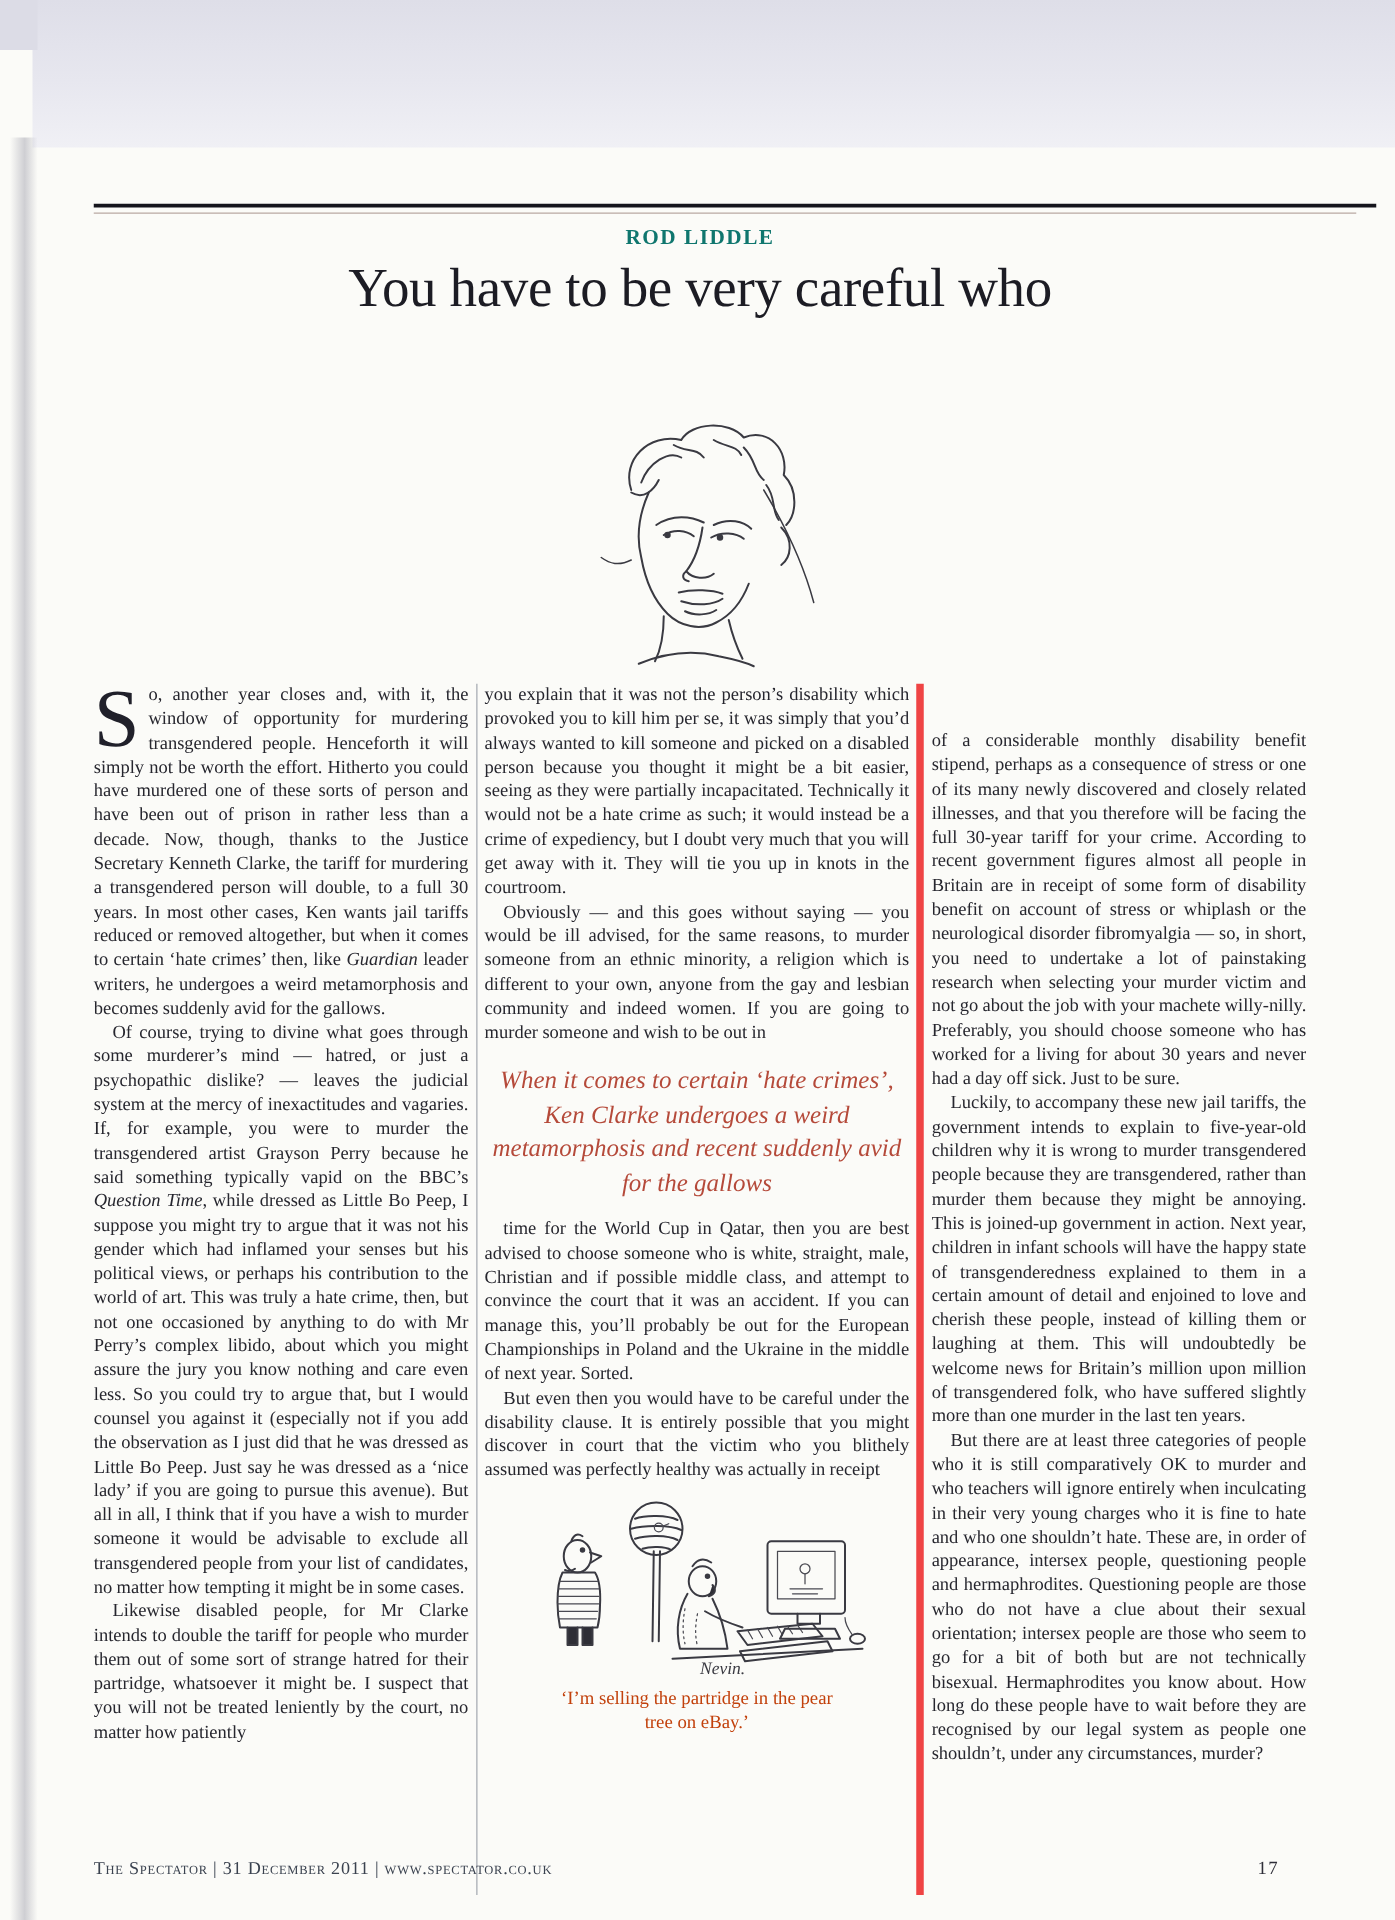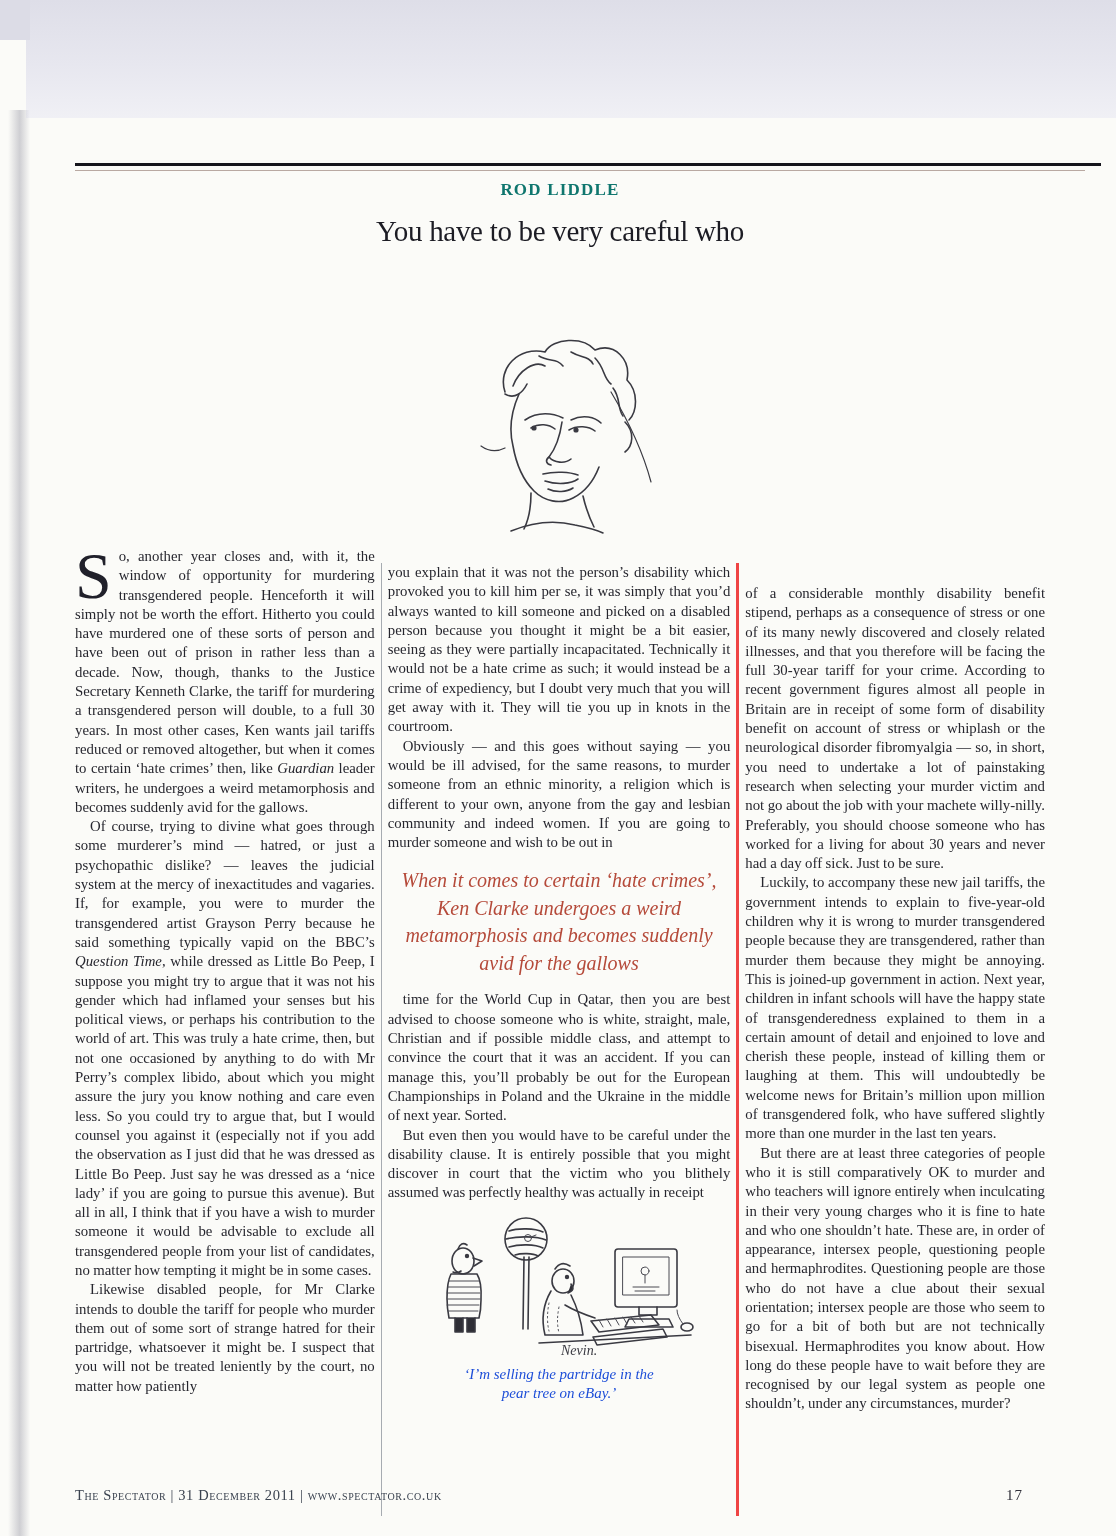--- a/index.html
+++ b/index.html
@@ -14,42 +14,42 @@
     background:linear-gradient(180deg,#dedee8 0%,#e7e7ef 55%,#f0f0f5 100%);}
   .scan-band-corner{position:absolute;left:0;top:0;width:30px;height:40px;background:#dcdce6;}
   .scan-left-edge{position:absolute;left:8px;top:110px;bottom:0;width:26px;
     background:linear-gradient(90deg,rgba(255,255,255,0),rgba(170,170,180,.55) 45%,rgba(255,255,255,0) 85%);}
   
   .rule-top{position:absolute;left:75px;width:1026px;top:163px;height:3px;background:#15151c;}
   .rule-top-echo{position:absolute;left:75px;width:1010px;top:170px;height:1px;background:#b9a9a2;}
   .kicker{position:absolute;left:75px;width:970px;top:180px;text-align:center;
     font-size:17px;font-weight:bold;letter-spacing:1.2px;color:#0f766e;}
   .headline{position:absolute;left:75px;width:970px;top:206px;text-align:center;
-    font-size:29px;line-height:50px;color:#1c1c24;letter-spacing:-0.3px;}
+    font-size:44px;line-height:50px;color:#1c1c24;letter-spacing:-0.3px;}
   
   .portrait{position:absolute;left:443px;top:330px;width:236px;height:208px;}
   .portrait svg{width:100%;height:100%;}
   
   .columns{position:absolute;left:75px;top:547px;width:970px;display:flex;align-items:stretch;}
   .col{box-sizing:border-box;min-height:932px;}
   .col-1{width:321px;padding-right:6px;}
-  .col-2{width:376px;padding:0 6px;border-left:1px solid #a6abb1;border-right:3px solid #ef4444;margin-top:16px;}
+  .col-2{width:376px;padding:0 6px;border-left:1px solid #a6abb1;border-right:6px solid #ef4444;}
   .col-3{width:321px;padding-left:6px;margin-top:37px;}
   .col p{margin:0;font-size:14.8px;line-height:19.3px;text-align:justify;
     hyphens:auto;-webkit-hyphens:auto;word-spacing:-0.2px;}
   .col p + p, .col .pq + p, .col p.indent{text-indent:15px;}
   .dropcap{float:left;font-size:66px;line-height:52px;padding:3px 7px 0 0;color:#20202a;}
   
   .pq{margin:15px 4px 13px 4px;text-align:center;font-style:italic;
     font-size:20px;line-height:27.5px;color:#b54a3a;}
   
   .cartoon{margin-top:8px;text-align:center;}
   .cartoon svg{width:296px;height:148px;}
   .cartoon-caption{margin:2px auto 0 auto;max-width:220px;text-align:center;
-    font-style:italic;font-size:15px;line-height:19px;color:#1d4ed8;}
+    font-size:15px;line-height:19px;color:#c2410c;}
   
   .footer{position:absolute;left:75px;top:1487px;width:970px;display:flex;
     justify-content:space-between;align-items:baseline;}
   .imprint{font-variant:small-caps;letter-spacing:.6px;font-size:14.5px;color:#3a424f;}
   .pageno{font-size:15px;color:#2e2e38;padding-right:22px;letter-spacing:1px;}
   .ink{stroke:#3a3a42;stroke-width:1.6;fill:none;stroke-linecap:round;stroke-linejoin:round;}
   .ink-thin{stroke:#4a4a52;stroke-width:1;fill:none;stroke-linecap:round;}
   .sig{font-style:italic;font-size:14px;fill:#3a3a42;font-family:"Liberation Serif",serif;}
 </style>
 </head>
@@ -106,21 +106,21 @@
 
     <div class="col col-1">
       <p><span class="dropcap">S</span><span>o, another year closes and, with it, the window of opportunity for murdering transgendered people. Henceforth it will simply not be worth the effort. Hitherto you could have murdered one of these sorts of person and have been out of prison in rather less than a decade. Now, though, thanks to the Justice Secretary Kenneth Clarke, the tariff for murdering a transgendered person will double, to a full 30 years. In most other cases, Ken wants jail tariffs reduced or removed altogether, but when it comes to certain ‘hate crimes’ then, like </span><i>Guardian</i><span> leader writers, he undergoes a weird metamorphosis and becomes suddenly avid for the gallows.</span></p>
       <p><span>Of course, trying to divine what goes through some murderer’s mind — hatred, or just a psychopathic dislike? — leaves the judicial system at the mercy of inexactitudes and vagaries. If, for example, you were to murder the transgendered artist Grayson Perry because he said something typically vapid on the BBC’s </span><i>Question Time</i><span>, while dressed as Little Bo Peep, I suppose you might try to argue that it was not his gender which had inflamed your senses but his political views, or perhaps his contribution to the world of art. This was truly a hate crime, then, but not one occasioned by anything to do with Mr Perry’s complex libido, about which you might assure the jury you know nothing and care even less. So you could try to argue that, but I would counsel you against it (especially not if you add the observation as I just did that he was dressed as Little Bo Peep. Just say he was dressed as a ‘nice lady’ if you are going to pursue this avenue). But all in all, I think that if you have a wish to murder someone it would be advisable to exclude all transgendered people from your list of candidates, no matter how tempting it might be in some cases.</span></p>
       <p>Likewise disabled people, for Mr Clarke intends to double the tariff for people who murder them out of some sort of strange hatred for their partridge, whatsoever it might be. I suspect that you will not be treated leniently by the court, no matter how patiently</p>
     </div>
 
     <div class="col col-2">
       <p>you explain that it was not the person’s disability which provoked you to kill him per se, it was simply that you’d always wanted to kill someone and picked on a disabled person because you thought it might be a bit easier, seeing as they were partially incapacitated. Technically it would not be a hate crime as such; it would instead be a crime of expediency, but I doubt very much that you will get away with it. They will tie you up in knots in the courtroom.</p>
       <p>Obviously — and this goes without saying — you would be ill advised, for the same reasons, to murder someone from an ethnic minority, a religion which is different to your own, anyone from the gay and lesbian community and indeed women. If you are going to murder someone and wish to be out in</p>
-      <div class="pq">When it comes to certain ‘hate crimes’, Ken Clarke undergoes a weird metamorphosis and becomes suddenly avid for the gallows</div>
+      <div class="pq">When it comes to certain ‘hate crimes’, Ken Clarke undergoes a weird metamorphosis and recent suddenly avid for the gallows</div>
       <p>time for the World Cup in Qatar, then you are best advised to choose someone who is white, straight, male, Christian and if possible middle class, and attempt to convince the court that it was an accident. If you can manage this, you’ll probably be out for the European Championships in Poland and the Ukraine in the middle of next year. Sorted.</p>
       <p>But even then you would have to be careful under the disability clause. It is entirely possible that you might discover in court that the victim who you blithely assumed was perfectly healthy was actually in receipt</p>
 
       <div class="cartoon">
         <svg viewBox="0 0 296 148">
           <g class="ink" stroke-width="1.5">
 
             <line x1="112" y1="118" x2="113" y2="46"></line>
             <line x1="117" y1="118" x2="118" y2="46"></line>
             <circle cx="115" cy="28" r="21"></circle>

